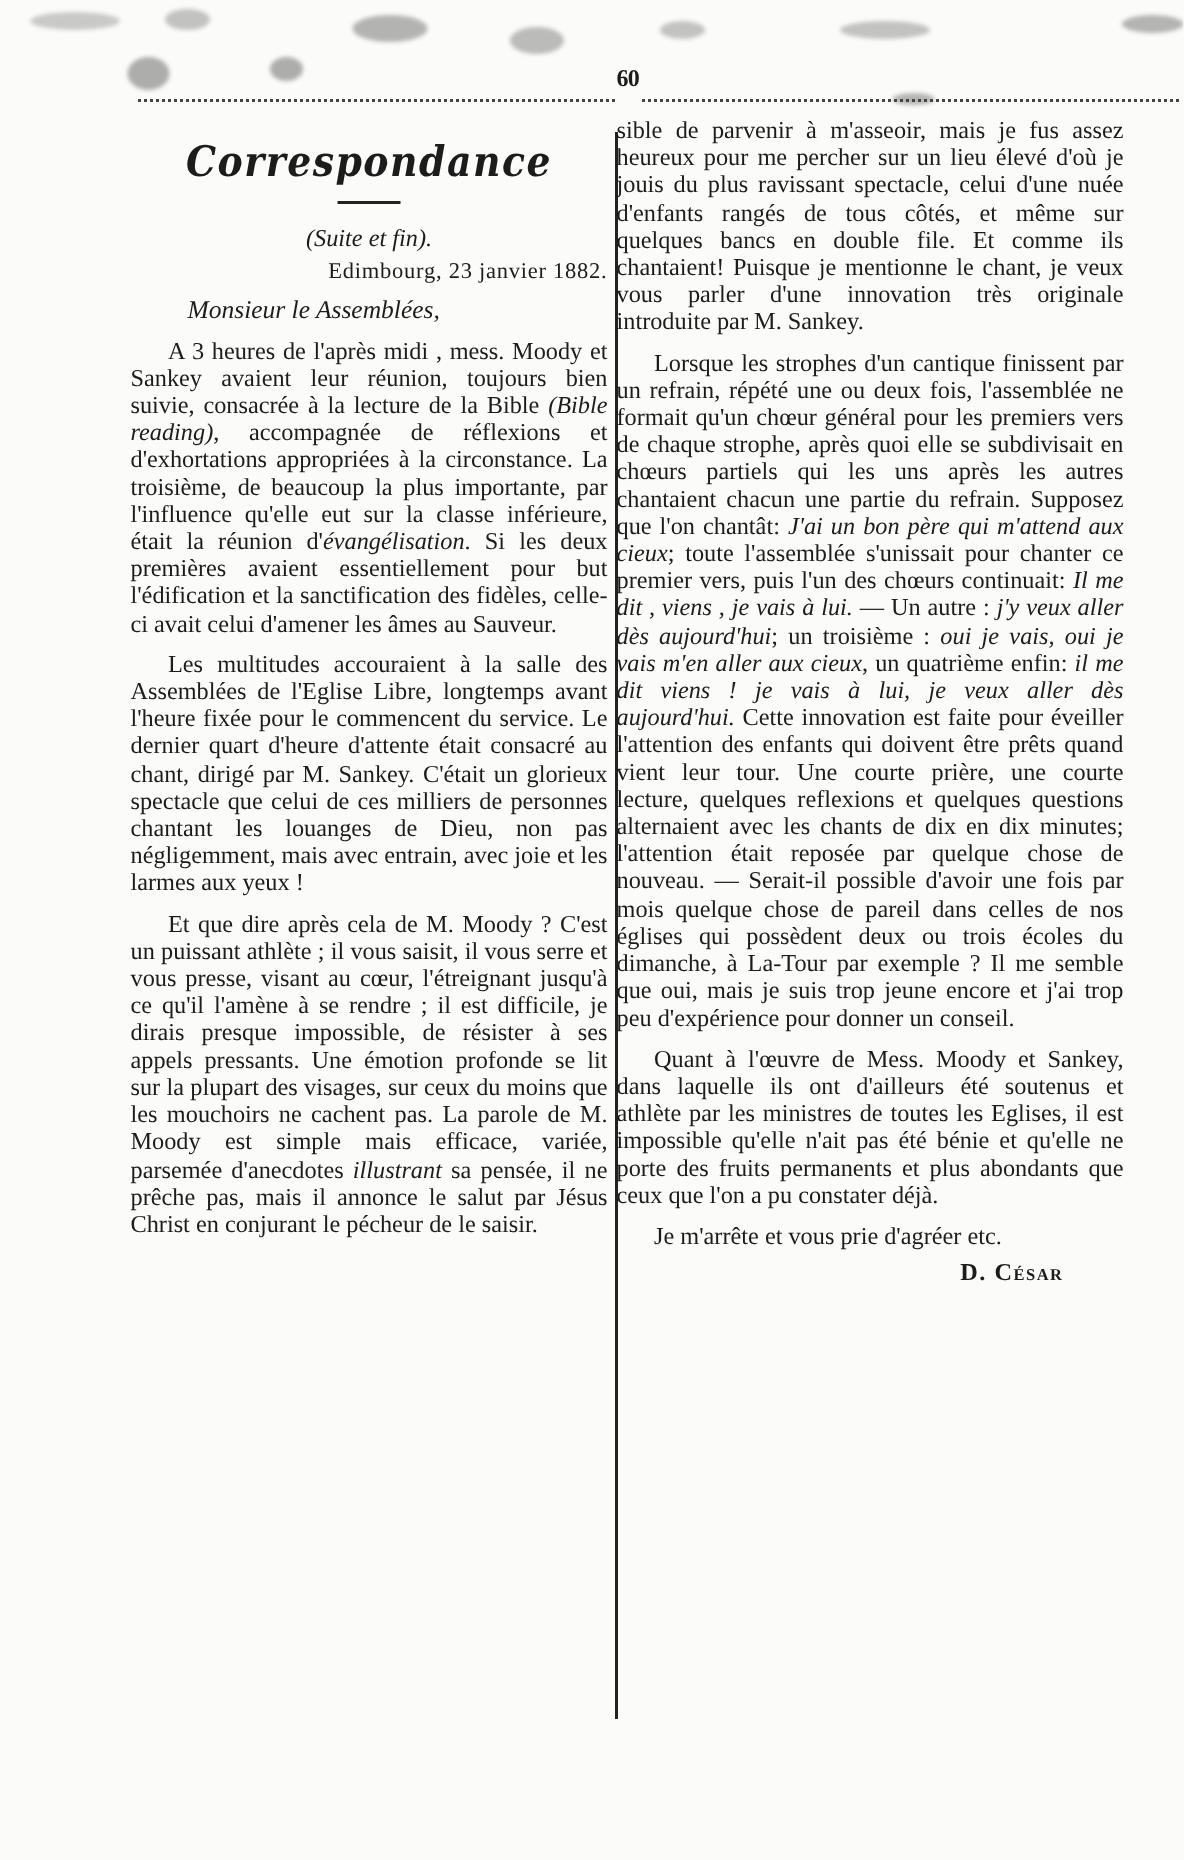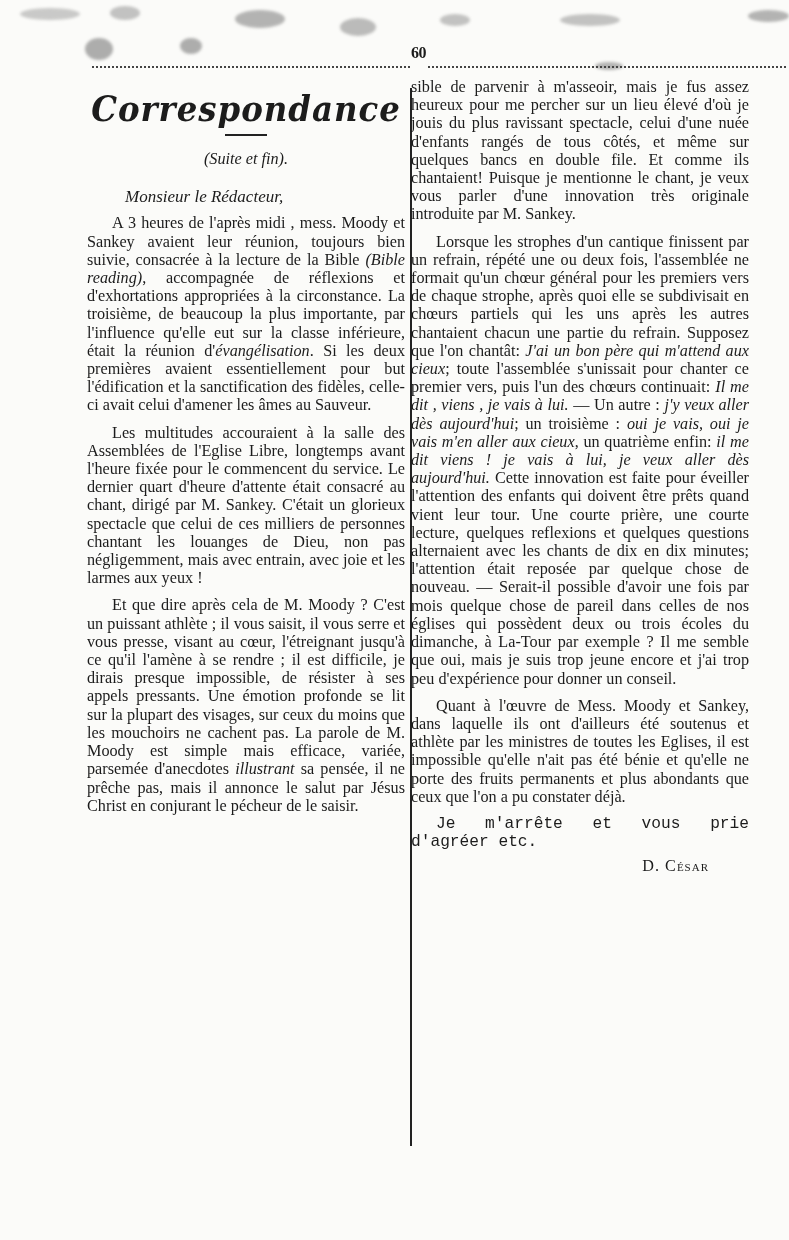--- a/index.html
+++ b/index.html
@@ -26,33 +26,33 @@
     background: #222;
   }
   .col {
     position: absolute; font-size: 16.2px; line-height: 18.2px;
     text-align: justify; font-stretch: condensed;
   }
   .col-left { left: 87px; top: 75px; width: 318px; }
   .col-right { left: 411px; top: 78px; width: 338px; }
   .title {
     text-align: center; font-family: "DejaVu Serif", serif; font-weight: bold;
-    font-size: 36px; letter-spacing: 1px; margin: 15px 0 2px 0; line-height: 36px;
+    font-size: 28px; letter-spacing: 1px; margin: 15px 0 2px 0; line-height: 36px;
     font-style: italic;
   }
   .ornament { text-align: center; margin: 4px 0 12px 0; line-height: 8px; }
   .ornament span { display: inline-block; width: 42px; height: 2px; background: #222; vertical-align: middle; }
-  .subtitle { text-align: center; font-style: italic; margin: 0 0 20px 0; }
+  .subtitle { text-align: center; font-style: italic; margin: 0 0 4px 0; }
   .dateline { text-align: right; margin: 0 0 8px 0; font-size: 15px; letter-spacing: .5px; }
   .salutation { font-style: italic; margin: 0 0 8px 38px; font-size: 17px; }
   p { margin: 0 0 9px 0; text-indent: 25px; }
   p.cont { text-indent: 0; }
   i { font-style: italic; }
-  .closing { text-indent: 25px; margin: 6px 0 6px 0; font-family: Liberation Mono, monospace; }
-  .signature { text-align: right; margin-right: 40px; font-weight: normal; letter-spacing: 1px; }
+  .closing { text-indent: 25px; margin: 6px 0 6px 0; }
+  .signature { text-align: right; margin-right: 40px; font-weight: bold; letter-spacing: 1px; }
   .signature .sc { font-variant: small-caps; }
 </style>
 </head>
 <body>
 
 <div class="stain" style="left:85px;top:38px;width:28px;height:22px;"></div>
 <div class="stain" style="left:20px;top:8px;width:60px;height:12px;opacity:.35"></div>
 <div class="stain" style="left:110px;top:6px;width:30px;height:14px;opacity:.4"></div>
 <div class="stain" style="left:180px;top:38px;width:22px;height:16px;"></div>
 <div class="stain" style="left:235px;top:10px;width:50px;height:18px;opacity:.5"></div>
@@ -65,21 +65,22 @@
 <div class="header-rule rule-left"></div>
 <div class="page-number">60</div>
 <div class="header-rule rule-right"></div>
 
 <div class="col-divider"></div>
 
 <div class="col col-left">
   <div class="title">Correspondance</div>
   <div class="ornament"><span></span></div>
   <div class="subtitle">(Suite et fin).</div>
-  <div class="salutation">Monsieur le Rédacteur,</div>
+  <div class="dateline">Edimbourg, 23 janvier 1882.</div>
+  <div class="salutation">Monsieur le Assemblées,</div>
 
   <p><span>A 3 heures de l'après midi , mess. Moody et Sankey avaient leur réunion, toujours bien suivie, consacrée à la lecture de la Bible </span><i>(Bible reading)</i><span>, accompagnée de réflexions et d'exhortations appropriées à la circonstance. La troisième, de beaucoup la plus importante, par l'influence qu'elle eut sur la classe inférieure, était la réunion d'</span><i>évangélisation</i><span>. Si les deux premières avaient essentiellement pour but l'édification et la sanctification des fidèles, celle-ci avait celui d'amener les âmes au Sauveur.</span></p>
 
   <p>Les multitudes accouraient à la salle des Assemblées de l'Eglise Libre, longtemps avant l'heure fixée pour le commencent du service. Le dernier quart d'heure d'attente était consacré au chant, dirigé par M. Sankey. C'était un glorieux spectacle que celui de ces milliers de personnes chantant les louanges de Dieu, non pas négligemment, mais avec entrain, avec joie et les larmes aux yeux !</p>
 
   <p><span>Et que dire après cela de M. Moody ? C'est un puissant athlète ; il vous saisit, il vous serre et vous presse, visant au cœur, l'étreignant jusqu'à ce qu'il l'amène à se rendre ; il est difficile, je dirais presque impossible, de résister à ses appels pressants. Une émotion profonde se lit sur la plupart des visages, sur ceux du moins que les mouchoirs ne cachent pas. La parole de M. Moody est simple mais efficace, variée, parsemée d'anecdotes </span><i>illustrant</i><span> sa pensée, il ne prêche pas, mais il annonce le salut par Jésus Christ en conjurant le pécheur de le saisir.</span></p>
 
 </div>
 
 <div class="col col-right">

